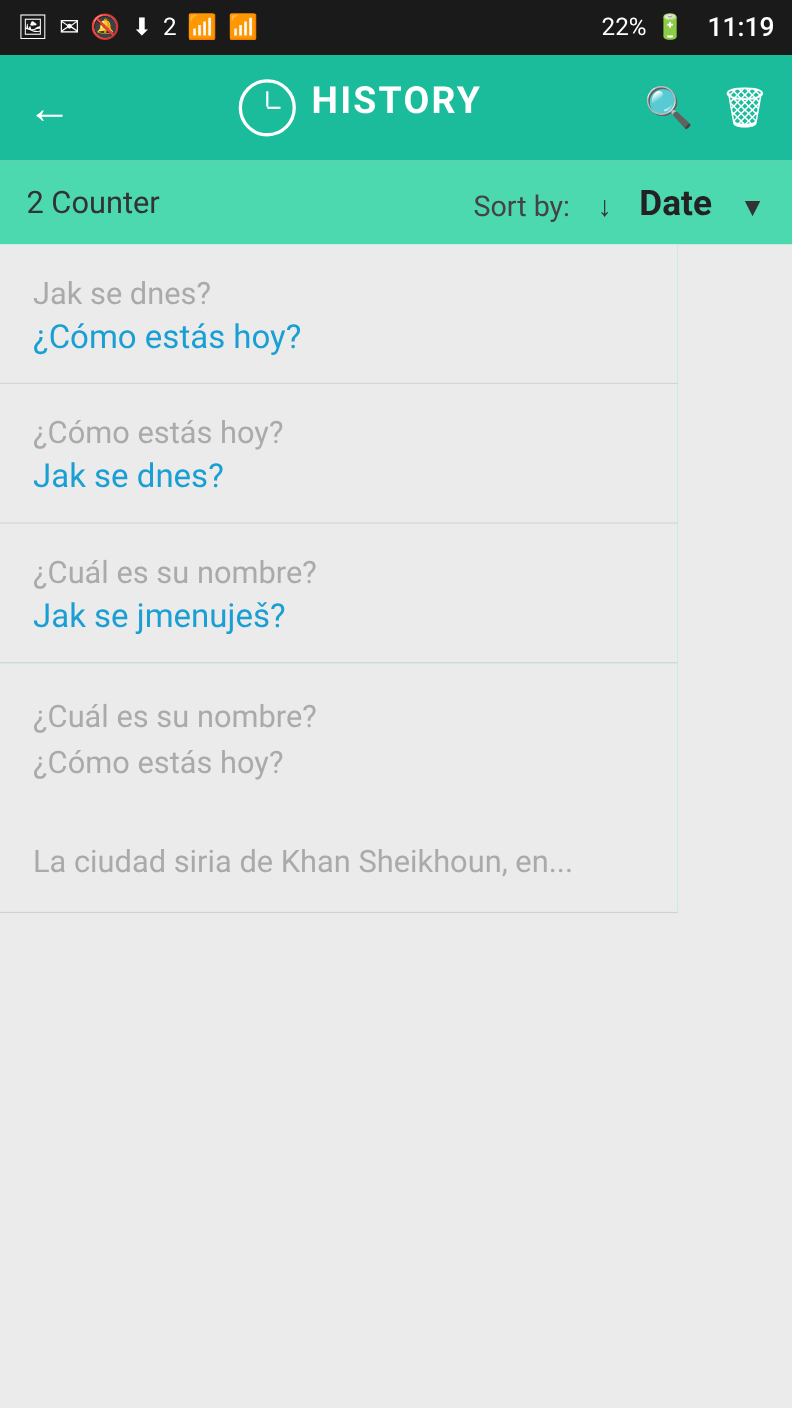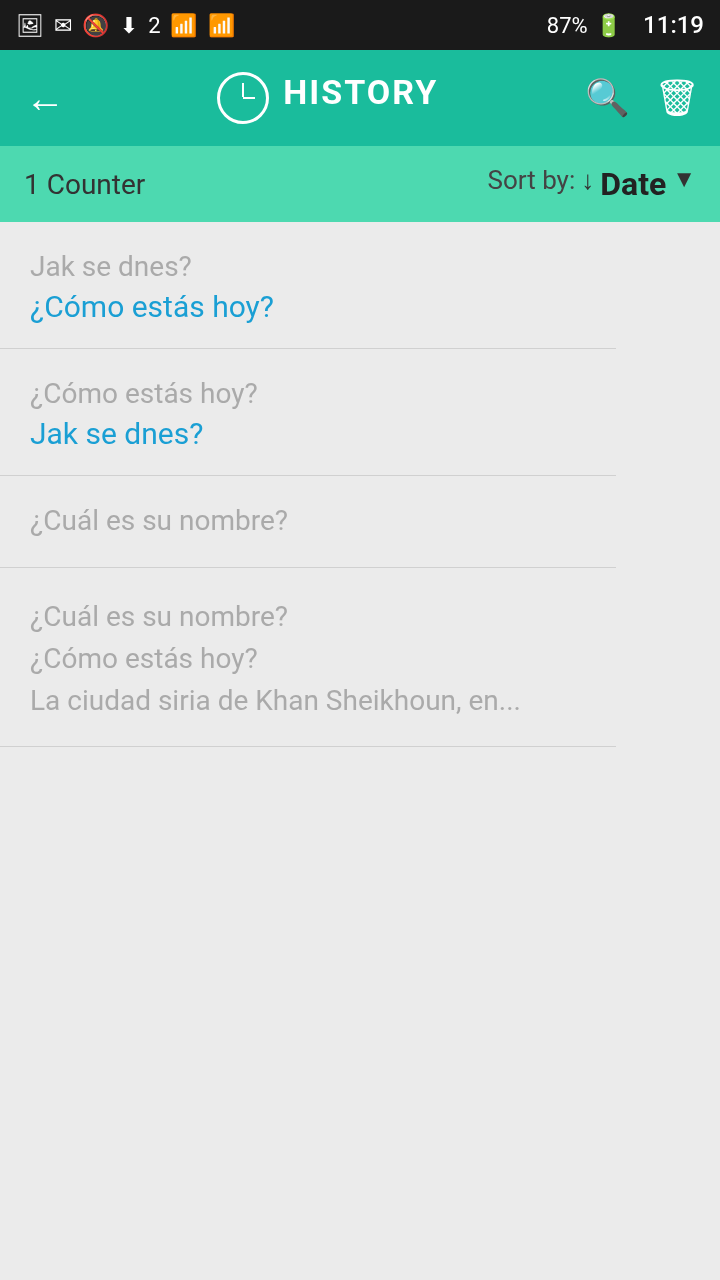--- a/index.html
+++ b/index.html
@@ -122,22 +122,22 @@
       padding: 0 24px;
     }
     .filter-counter {
       font-size: 28px;
       color: #333;
       font-weight: 400;
     }
     .filter-sort {
       margin-left: auto;
       display: flex;
-      align-items: flex-start;
-      gap: 6px;
+      align-items: flex-end;
+      gap: 25px;
     }
     .filter-sort-label {
       font-size: 26px;
       color: #444;
     }
     .filter-sort-arrow {
       font-size: 26px;
       color: #333;
     }
     .filter-sort-value {
@@ -174,56 +174,57 @@
     .list-item-multi .list-item-line {
       font-size: 28px;
       color: #aaa;
       line-height: 1.5;
     }
     .list-item-multi .list-item-line.truncated {
       overflow: hidden;
       white-space: nowrap;
       text-overflow: ellipsis;
       max-width: 640px;
+      margin-top: 48px;
     }
   </style>
 </head>
 <body>
 
 <div class="status-bar">
   <div class="status-left">
     <span>🖼</span>
     <span>✉</span>
     <span>🔕</span>
     <span>⬇</span>
     <span>2</span>
     <span>📶</span>
     <span>📶</span>
   </div>
   <div class="status-right">
-    <span>87%</span>
+    <span>22%</span>
     <span>🔋</span>
     <span class="status-time">11:19</span>
   </div>
 </div>
 
 <div class="app-bar">
   <div class="app-bar-back">←</div>
   <div class="app-bar-title-group">
     <div class="app-bar-clock-icon"></div>
     <span class="app-bar-title">HISTORY</span>
   </div>
   <div class="app-bar-actions">
     <span class="app-bar-icon">🔍</span>
     <span class="app-bar-icon">🗑</span>
   </div>
 </div>
 
 <div class="filter-bar">
-  <span class="filter-counter">1 Counter</span>
+  <span class="filter-counter">2 Counter</span>
   <div class="filter-sort">
     <span class="filter-sort-label">Sort by:</span>
     <span class="filter-sort-arrow">↓</span>
     <span class="filter-sort-value">Date</span>
     <span class="filter-sort-chevron">▼</span>
   </div>
 </div>
 
 <div class="list-container">
 
@@ -232,20 +233,21 @@
     <div class="list-item-secondary">¿Cómo estás hoy?</div>
   </div>
 
   <div class="list-item">
     <div class="list-item-primary">¿Cómo estás hoy?</div>
     <div class="list-item-secondary">Jak se dnes?</div>
   </div>
 
   <div class="list-item">
     <div class="list-item-primary">¿Cuál es su nombre?</div>
+    <div class="list-item-secondary">Jak se jmenuješ?</div>
   </div>
 
   <div class="list-item list-item-multi">
     <div class="list-item-line">¿Cuál es su nombre?</div>
     <div class="list-item-line">¿Cómo estás hoy?</div>
     <div class="list-item-line truncated">La ciudad siria de Khan Sheikhoun, en...</div>
   </div>
 
 </div>
 

